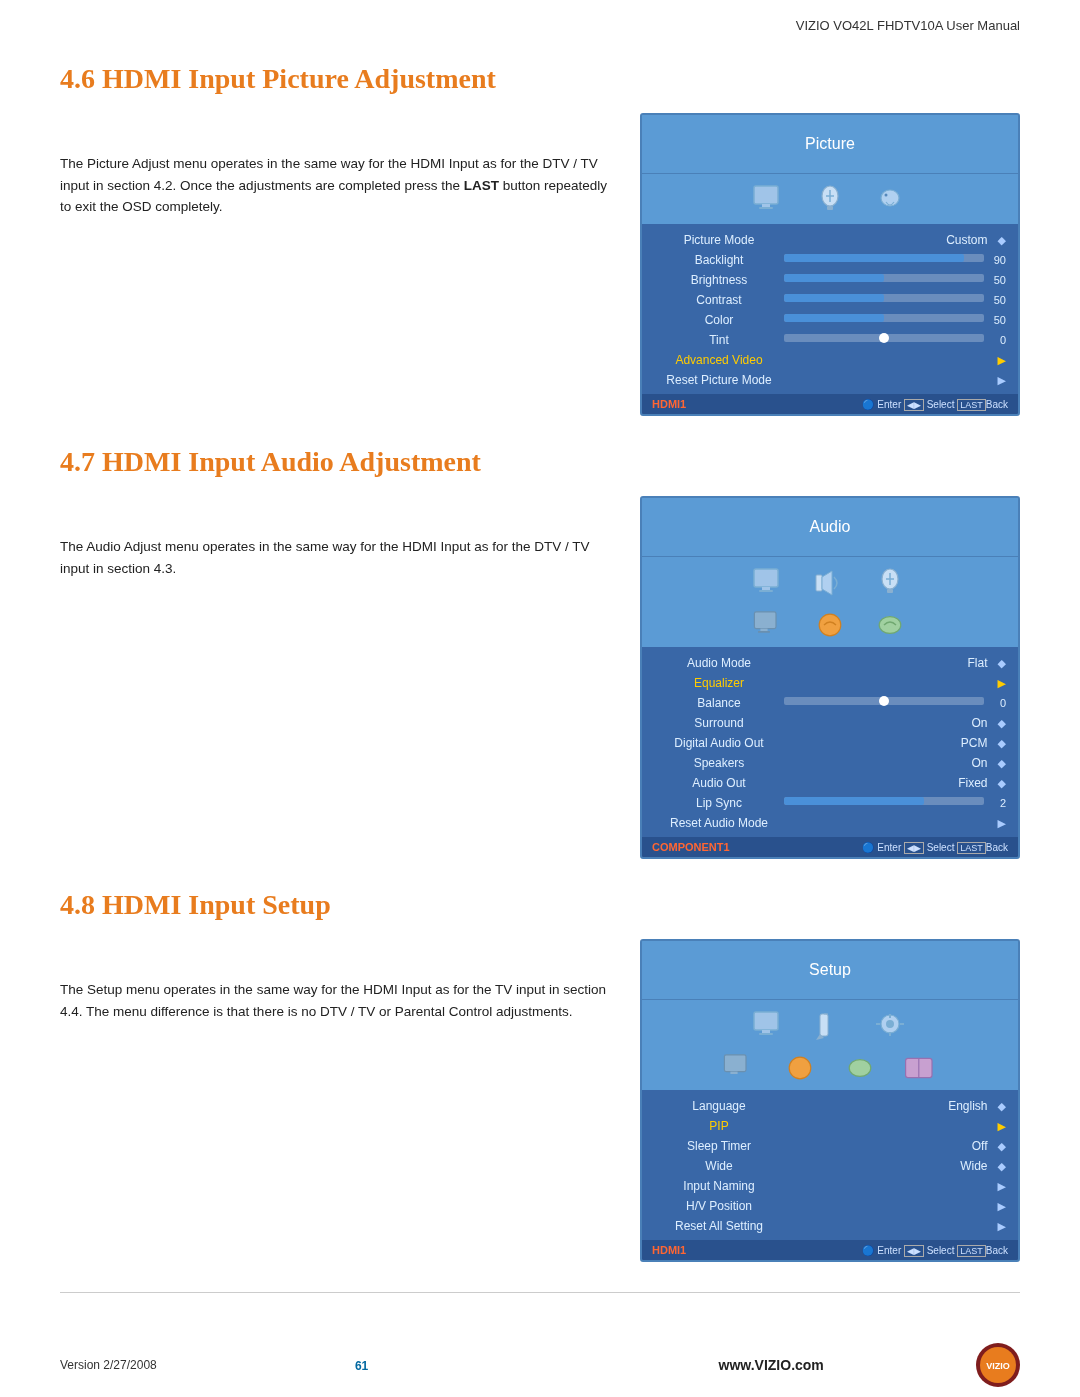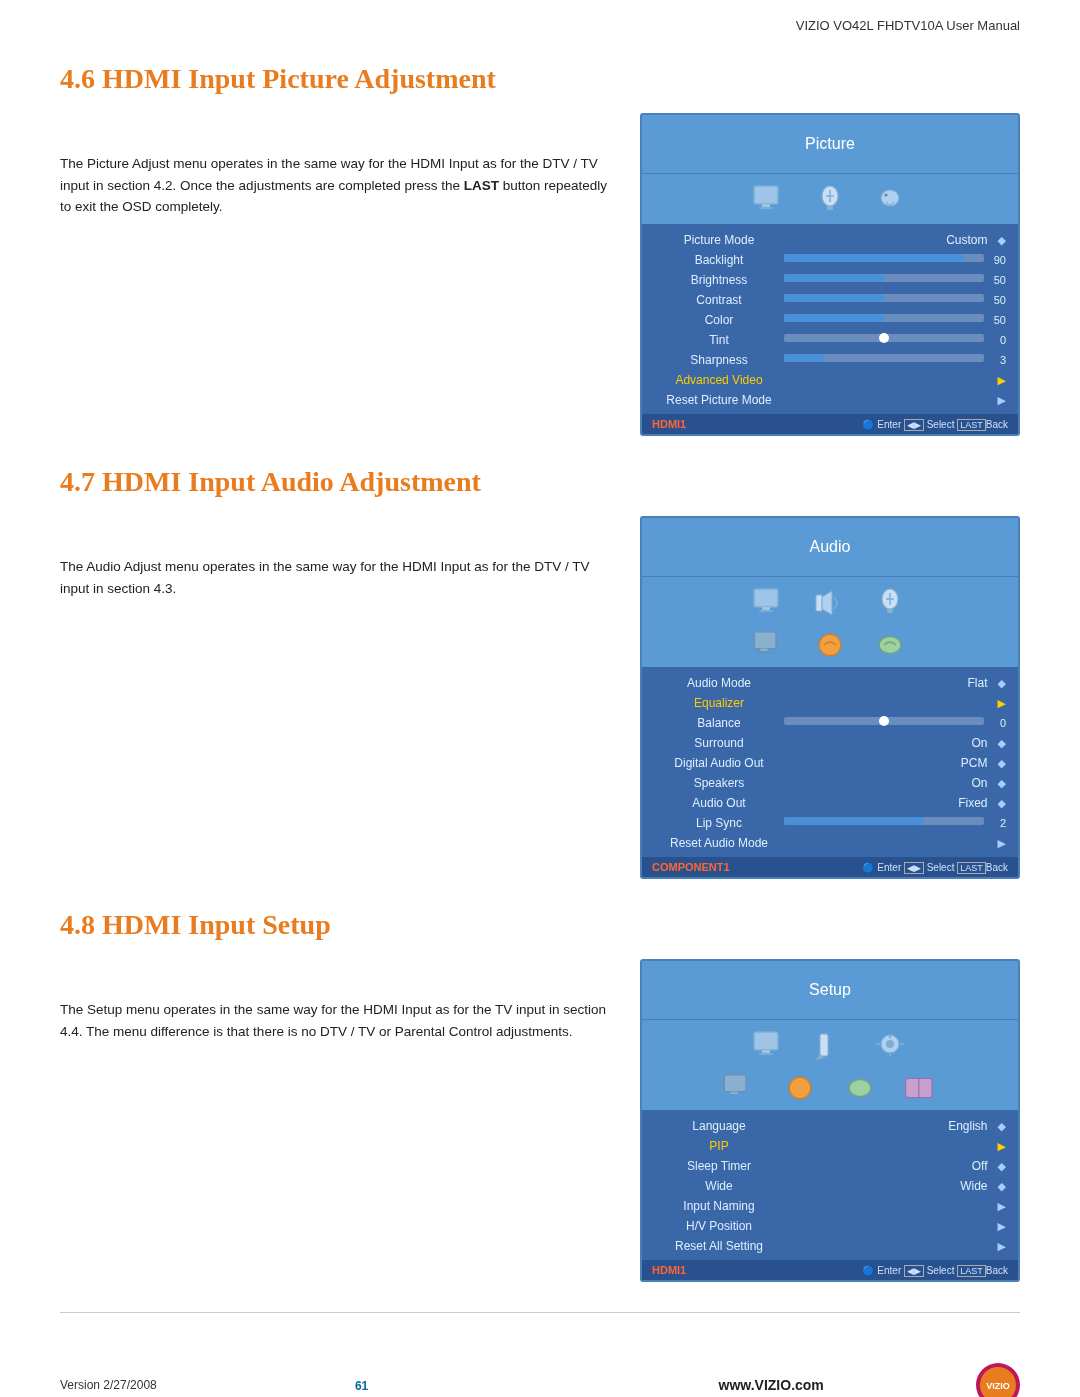--- a/index.html
+++ b/index.html
@@ -210,21 +210,21 @@
     }
 
     .footer-logo {
       width: 44px;
       height: 44px;
     }
 
     .vizio-logo-circle {
       width: 44px;
       height: 44px;
-      background: #be185d;
+      background: #7f1d1d;
       border-radius: 50%;
       display: flex;
       align-items: center;
       justify-content: center;
       color: #fff;
       font-size: 9px;
       font-weight: bold;
     }
 
     .divider-line {
@@ -333,29 +333,20 @@
           <div class="tv-menu-row">
             <span class="tv-menu-label">Tint</span>
             <div class="tv-bar-container">
               <div class="tv-bar-dot-container">
                 <div class="tv-bar-dot" style="left:calc(50% - 5px)"></div>
               </div>
               <span style="color:#ddeeff;font-size:11px;min-width:18px;text-align:right">0</span>
             </div>
           </div>
 
-          <div class="tv-menu-row">
-            <span class="tv-menu-label">Sharpness</span>
-            <div class="tv-bar-container">
-              <div class="tv-bar-bg">
-                  <div class="tv-bar-fill" style="width:20%"></div>
-                </div>
-              <span style="color:#ddeeff;font-size:11px;min-width:18px;text-align:right">3</span>
-            </div>
-          </div>
 
           <div class="tv-menu-row highlighted">
             <span class="tv-menu-label">Advanced Video</span>
             <span class="tv-menu-value"></span>
             <span class="tv-arrow" style="color:#ffcc00">▶</span>
           </div>
 
           <div class="tv-menu-row">
             <span class="tv-menu-label">Reset Picture Mode</span>
             <span class="tv-menu-value"></span>

